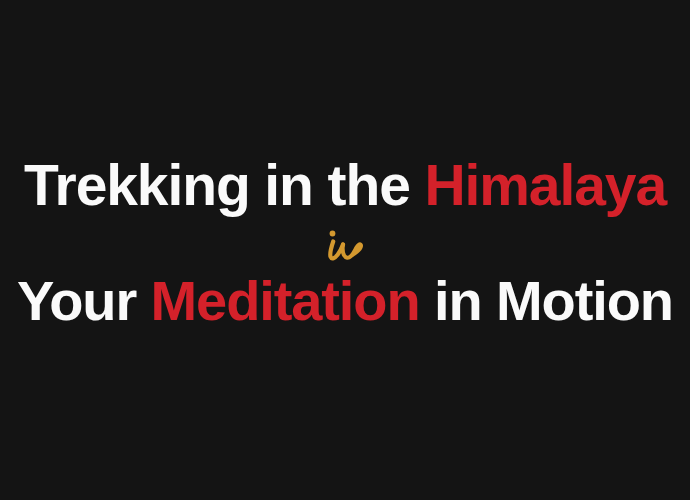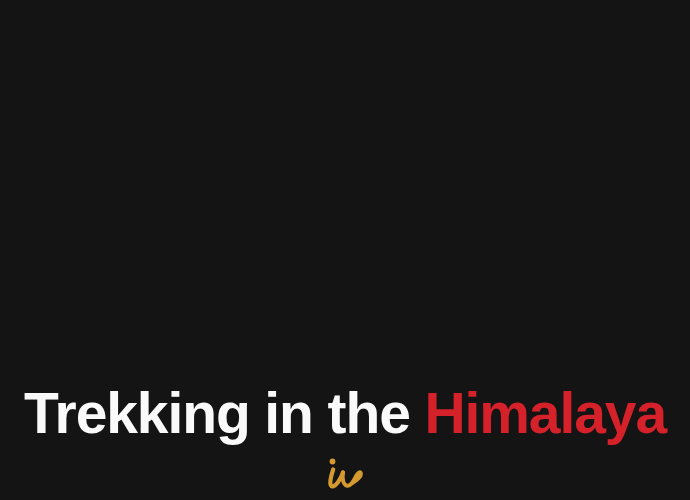--- a/index.html
+++ b/index.html
@@ -16,21 +16,21 @@
   }
 
   #quote-banner {
     position: relative;
     width: 690px;
     height: 500px;
     background: #141414;
     display: flex;
     flex-direction: column;
     align-items: center;
-    justify-content: flex-end;
+    justify-content: center;
     box-sizing: border-box;
   }
 
   .quote-stack {
     display: flex;
     flex-direction: column;
     align-items: center;
     justify-content: center;
     width: 100%;
     margin-top: -15px;
@@ -105,15 +105,18 @@
 
     <div class="connector-line">
       <svg class="connector-svg" width="44" height="36" viewBox="0 0 44 36" aria-hidden="true">
         <circle cx="9.5" cy="5.5" r="2.9"></circle>
         <path d="M10.2 13.5 C8.2 19.5 6.4 25.6 7.6 28.9 C8.6 31.6 12.0 30.2 14.6 26.8 C17.0 23.6 18.8 19.6 20.0 16.4" stroke-width="4.2"></path>
         <path d="M20.0 16.4 C19.4 20.4 19.6 24.6 21.1 27.4 C22.6 30.1 25.4 30.4 27.8 28.3 C30.3 26.1 31.8 22.4 33.6 19.4 C35.0 17.0 36.6 15.6 37.6 16.6 C38.7 17.7 37.4 20.4 35.4 22.4 C33.2 24.6 30.8 25.7 29.0 27.4" stroke-width="4.0"></path>
       </svg>
       <span class="sr-only">is</span>
     </div>
 
+    <div class="headline headline-line-2">
+      <span class="txt-white">Your </span><span class="txt-red">Meditation</span><span class="txt-white"> in Motion</span>
+    </div>
 
   </div>
 </div>
 
 </body></html>

